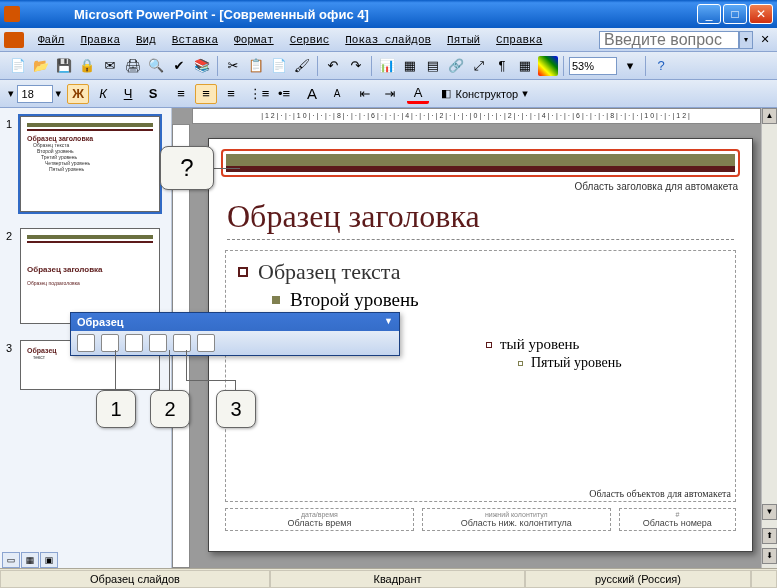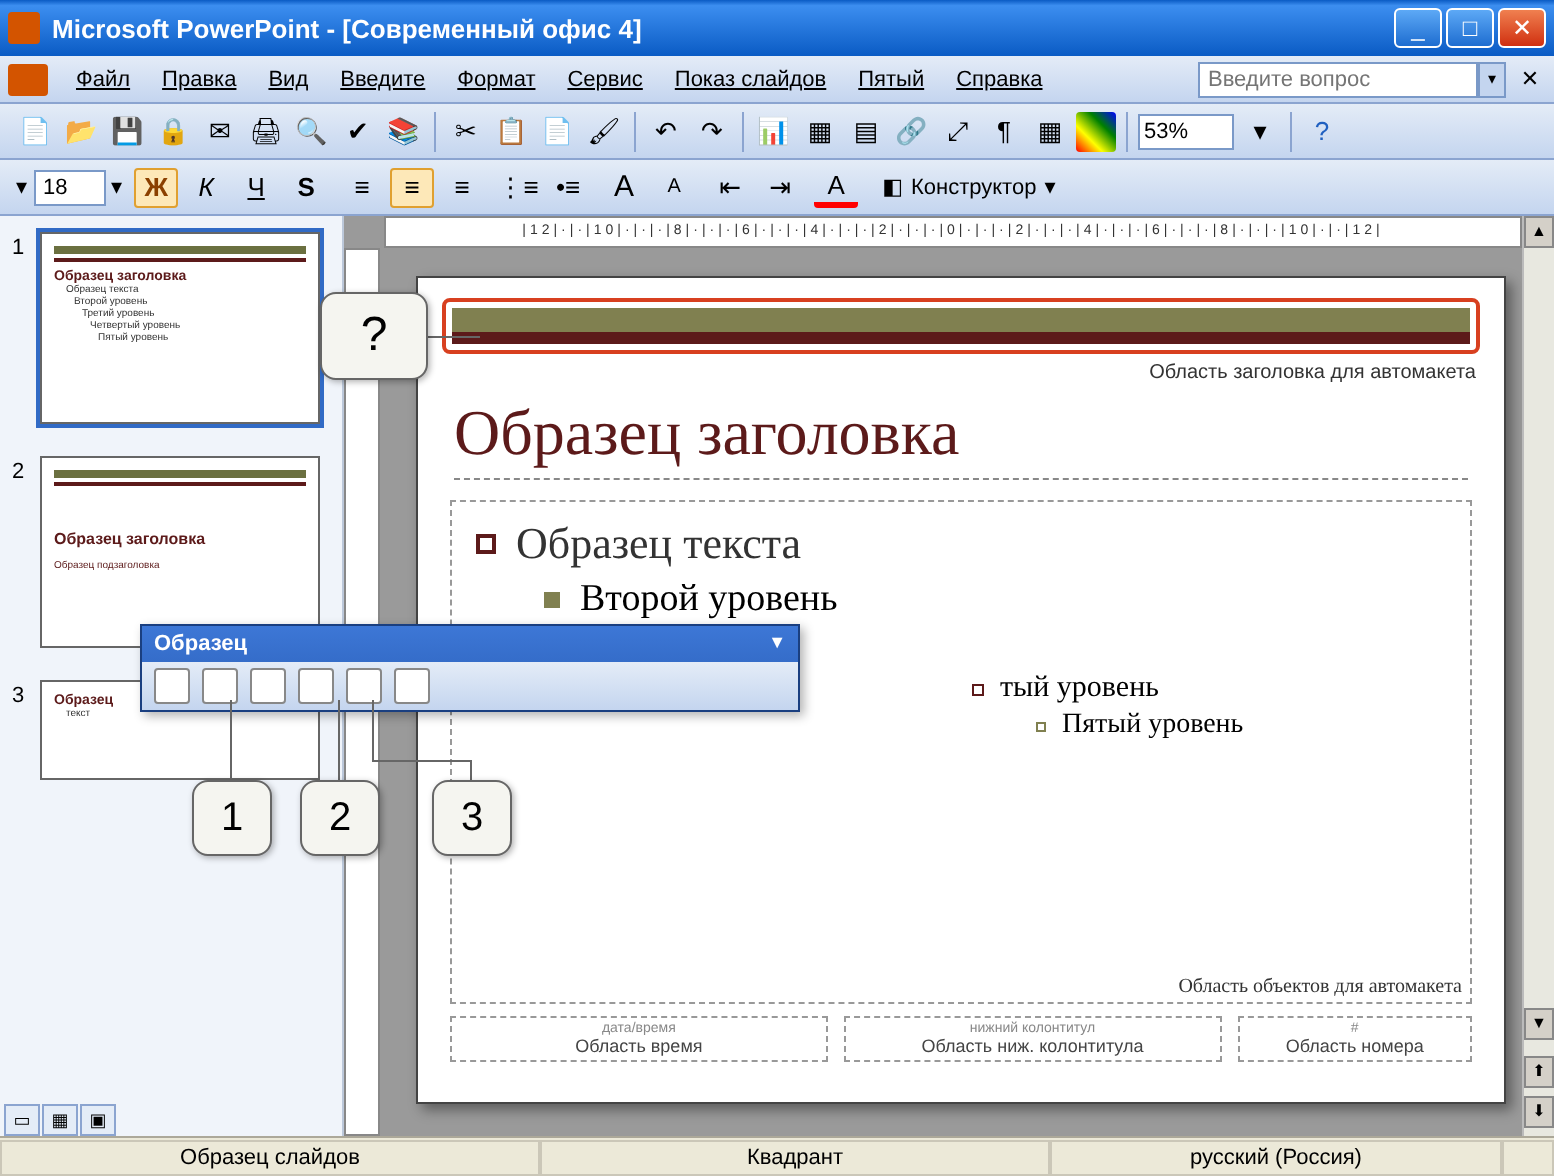--- a/index.html
+++ b/index.html
@@ -1,30 +1,30 @@
 <!DOCTYPE html>
 <html><head>
 <meta charset="utf-8">
 <style>
 * { box-sizing: border-box; margin: 0; padding: 0; }
 body { font-family: Tahoma, Arial, sans-serif; font-size: 11px; background: #fff; width: 777px; height: 588px; overflow: hidden; position: relative; }
 
-.titlebar { background: linear-gradient(to bottom, #0a5bc4, #3c8ef0 10%, #0a5bc4); height: 28px; display: flex; align-items: center; padding: 0 4px; color: #fff; }
+.titlebar { background: linear-gradient(to bottom, #0a5bc4, #3c8ef0 10%, #0a5bc4); height: 28px; display: flex; align-items: center; padding: 0 4px; color: #fff; gap: 48px; }
 .titlebar .app-icon { width: 16px; height: 16px; background: #d35400; border-radius: 2px; margin-right: 6px; }
 .titlebar .title { font-weight: bold; font-size: 13px; flex: 1; }
 .titlebar .win-btns { display: flex; gap: 2px; }
 .titlebar .win-btn { width: 24px; height: 20px; border: 1px solid #fff; border-radius: 3px; display: flex; align-items: center; justify-content: center; color: #fff; font-size: 12px; cursor: pointer; }
 .titlebar .win-btn.min, .titlebar .win-btn.max { background: linear-gradient(to bottom, #5da9f6, #1e6dd0); }
 .titlebar .win-btn.close { background: linear-gradient(to bottom, #f08050, #d03010); }
 
 .menubar { background: linear-gradient(to bottom, #e4ecf7, #c4d5ef); height: 24px; display: flex; align-items: center; padding: 0 4px; border-bottom: 1px solid #8ba4d0; }
 .menubar .mb-left { width: 20px; height: 16px; background: #d35400; border-radius: 2px; margin-right: 6px; }
 .menubar .mitem { padding: 2px 8px; cursor: pointer; }
-.menubar .mitem u { text-decoration: underline; }
-.menubar .q-box { margin-left: auto; width: 140px; height: 18px; background: #fff; border: 1px solid #7a99c8; color: #888; padding: 0 4px; font-size: 11px; }
+.menubar .mitem u { text-decoration: underline; font-family: Liberation Mono, monospace; }
+.menubar .q-box { margin-left: auto; width: 140px; height: 18px; background: #fff; border: 1px solid #7a99c8; color: #888; padding: 0 4px; font-size: 16px; }
 .menubar .q-dd { width: 14px; height: 18px; background: #c4d5ef; border: 1px solid #7a99c8; text-align: center; font-size: 8px; line-height: 16px; }
 .menubar .wc-btn { width: 16px; height: 14px; text-align: center; margin-left: 4px; cursor: pointer; font-size: 11px; }
 
 .toolbar { background: linear-gradient(to bottom, #e4ecf7, #c4d5ef); height: 28px; display: flex; align-items: center; padding: 0 8px; gap: 3px; border-bottom: 1px solid #8ba4d0; }
 .toolbar .sep { width: 1px; height: 20px; background: #8ba4d0; margin: 0 2px; }
 .toolbar .tbtn { width: 20px; height: 20px; display: flex; align-items: center; justify-content: center; cursor: pointer; border-radius: 2px; font-size: 13px; }
 .toolbar .zoom { width: 48px; height: 18px; background: #fff; border: 1px solid #7a99c8; font-size: 11px; padding: 0 2px; }
 
 .fmt-bar { background: linear-gradient(to bottom, #e4ecf7, #c4d5ef); height: 28px; display: flex; align-items: center; padding: 0 8px; gap: 3px; border-bottom: 1px solid #8ba4d0; }
 .fmt-bar .font-sel { width: 130px; height: 18px; background: #fff; border: 1px solid #7a99c8; padding: 0 4px; font-size: 11px; }
@@ -107,21 +107,21 @@
     <div class="win-btn max">□</div>
     <div class="win-btn close">✕</div>
   </div>
 </div>
 
 <div class="menubar">
   <div class="mb-left"></div>
   <div class="mitem"><u>Файл</u></div>
   <div class="mitem"><u>Правка</u></div>
   <div class="mitem"><u>Вид</u></div>
-  <div class="mitem"><u>Введите</u></div>
+  <div class="mitem"><u>Вставка</u></div>
   <div class="mitem"><u>Формат</u></div>
   <div class="mitem"><u>Сервис</u></div>
   <div class="mitem"><u>Показ слайдов</u></div>
   <div class="mitem"><u>Пятый</u></div>
   <div class="mitem"><u>Справка</u></div>
   <input class="q-box" placeholder="Введите вопрос" style="">
   <div class="q-dd">▾</div>
   <div class="wc-btn">✕</div>
 </div>
 

